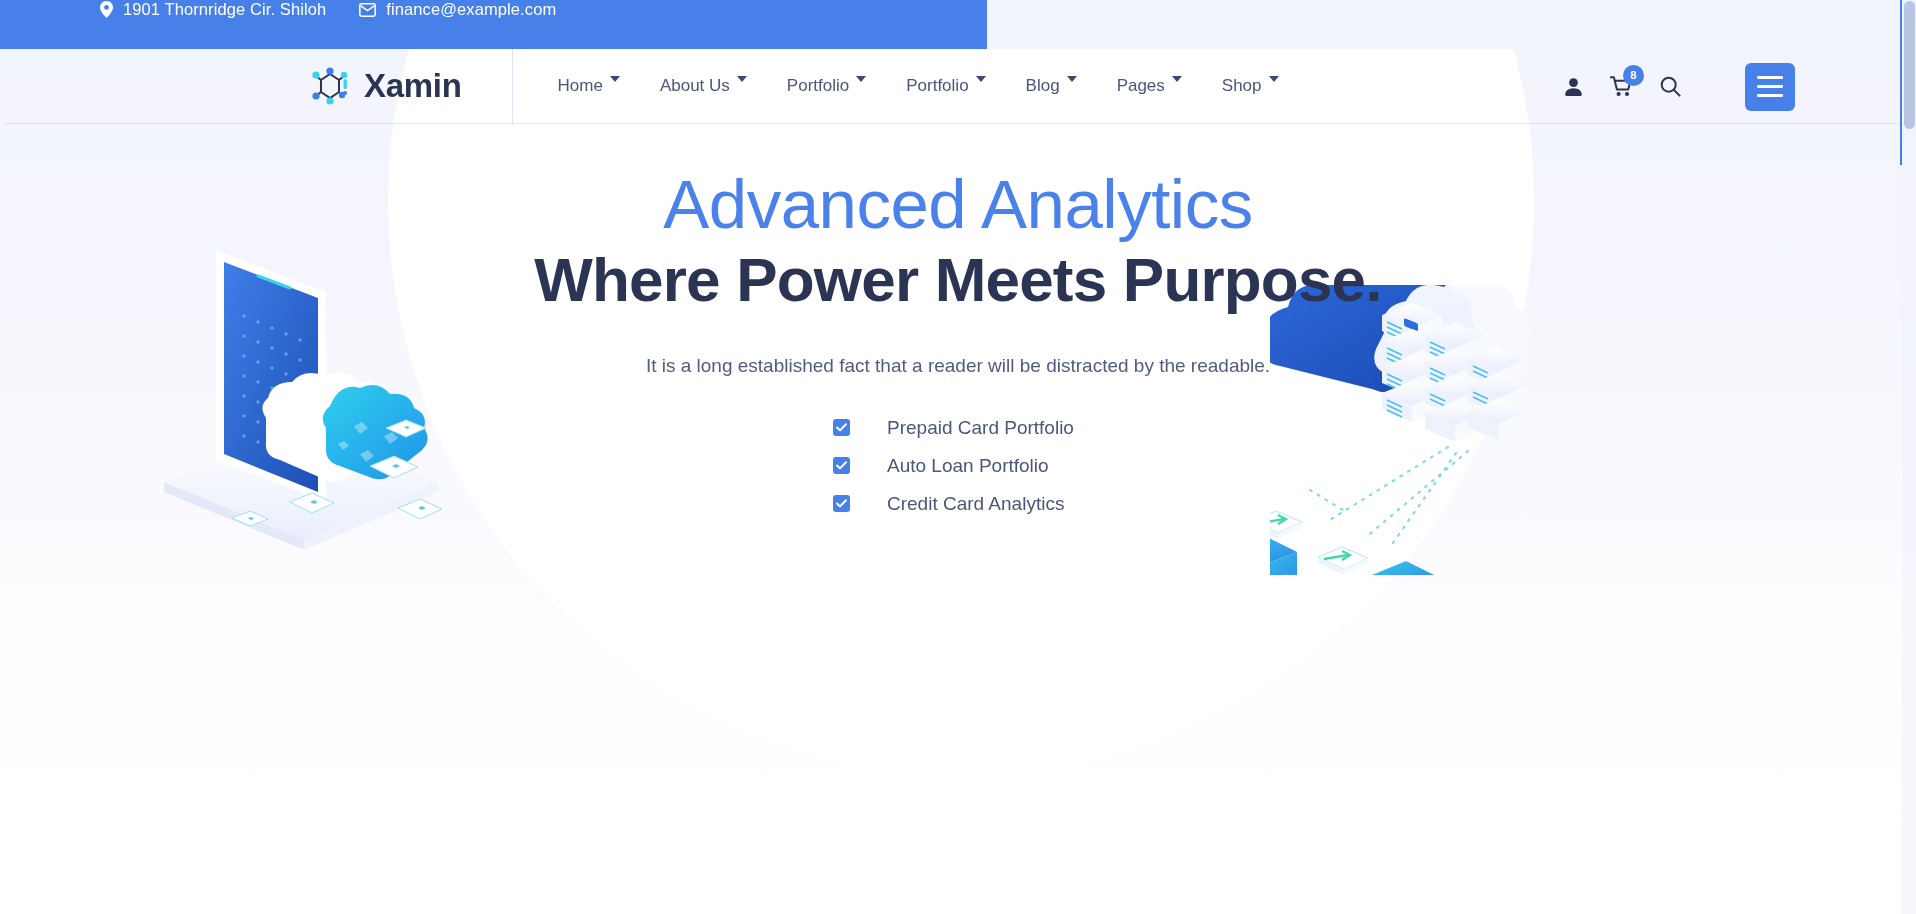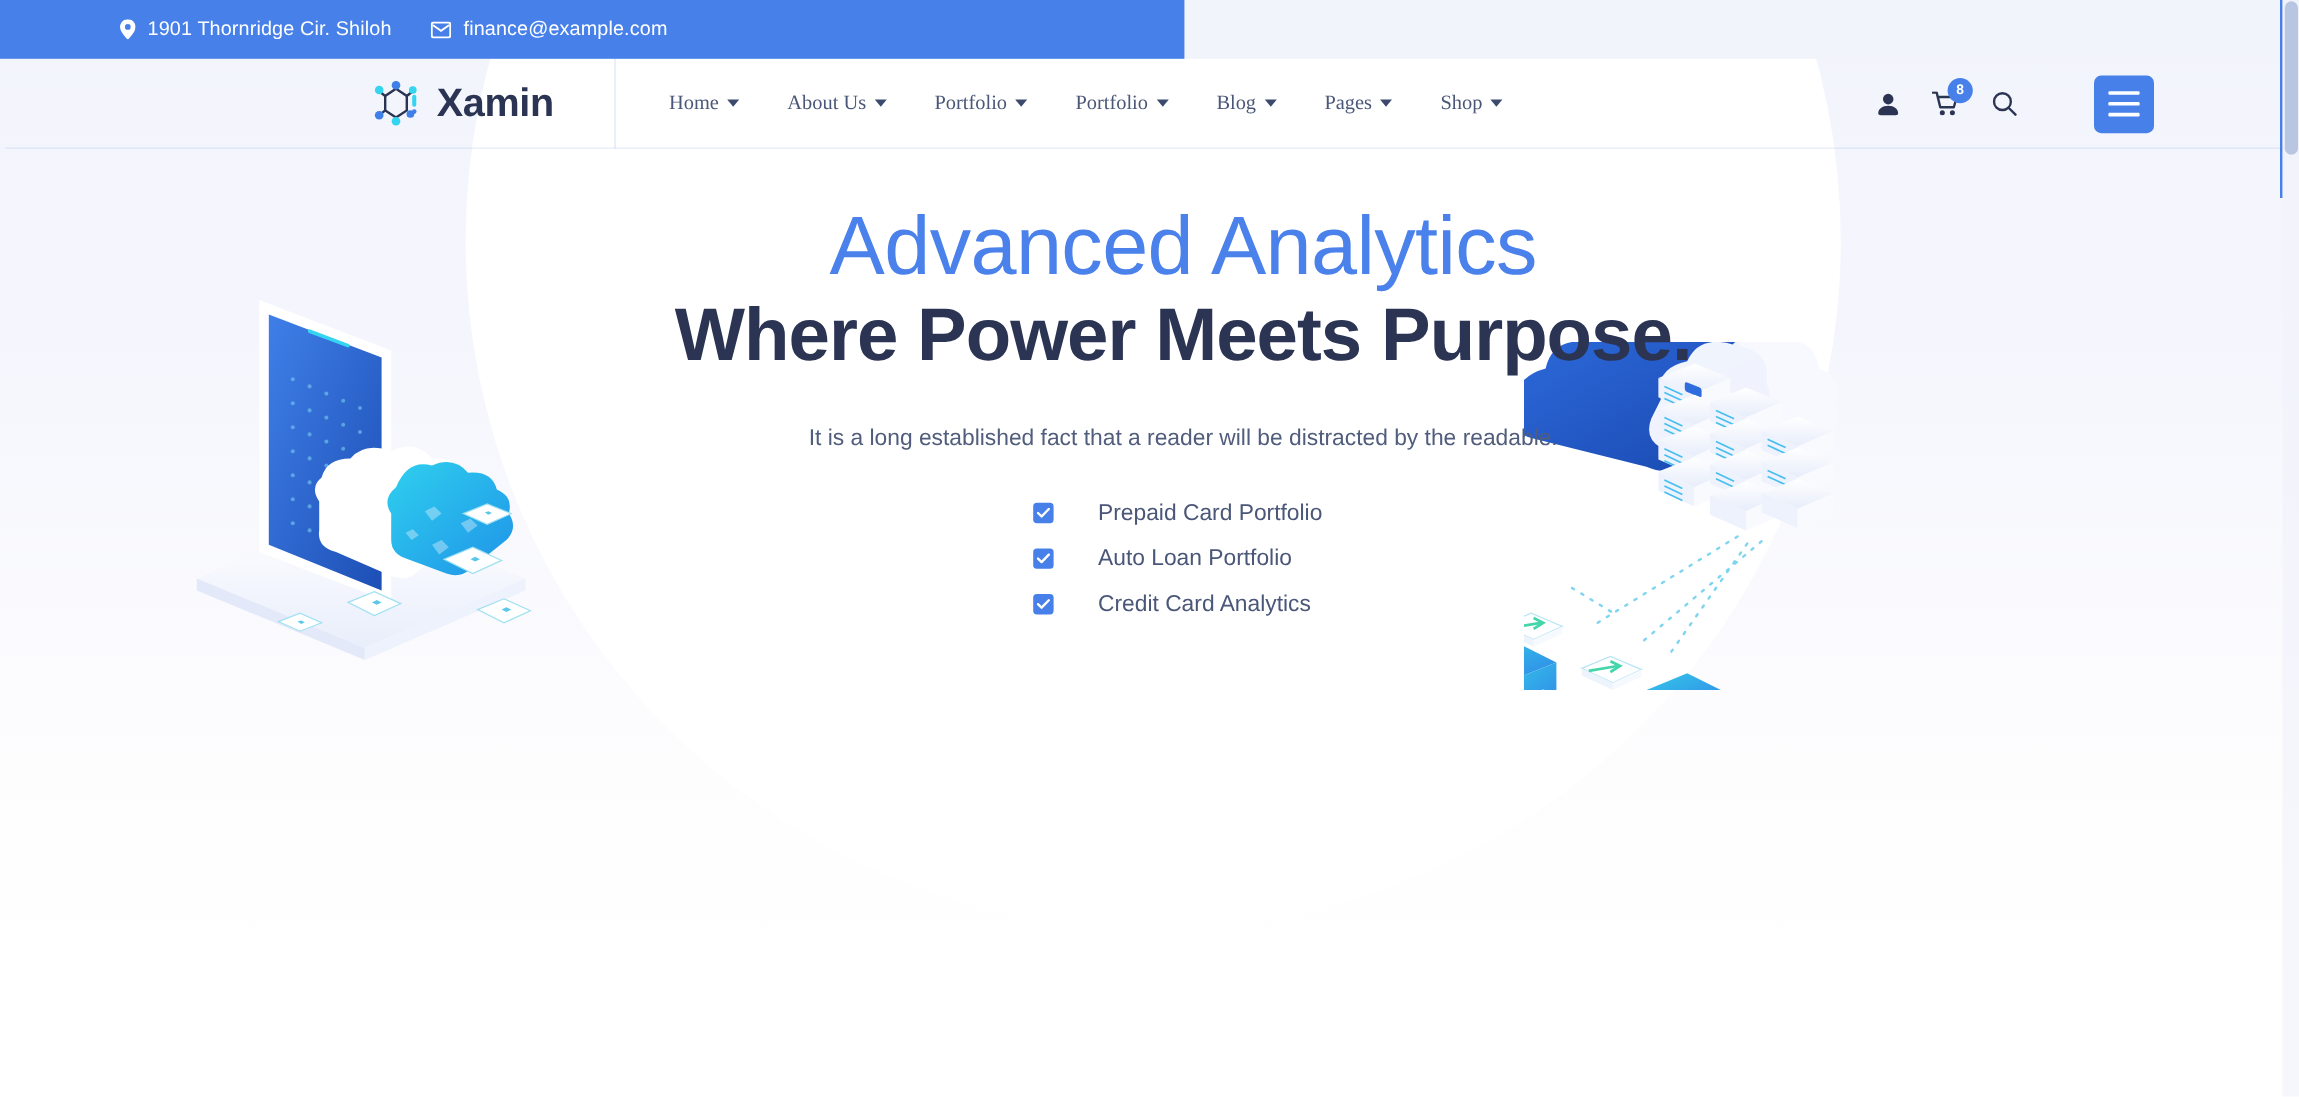--- a/index.html
+++ b/index.html
@@ -41,21 +41,21 @@
     z-index:10;
     background:#f2f4fc;
   }
   .topbar-blue {
     position:absolute; left:0; top:0;
     width:987px; height:49px;
     background:#4680e8;
   }
   .topbar-left {
     position:absolute; left:100px; top:0; height:49px;
-    display:flex; align-items:center; gap:33px;
+    display:flex; align-items:flex-start; gap:33px;
     z-index:2;
   }
   .tb-item {
     display:flex; align-items:center; gap:10px;
     color:#ffffff; font-size:16.5px; letter-spacing:.1px;
     white-space:nowrap;
   }
   .tb-item svg { display:block; }
   .topbar-right {
     position:absolute; right:100px; top:0; height:49px;
@@ -84,23 +84,23 @@
     font-size:33px; font-weight:bold; color:#2b3553;
     letter-spacing:-.3px;
   }
 
   .nav {
     display:flex; align-items:center;
     margin-left:45px;
     gap:40px;
   }
   .nav-item {
-    display:flex; align-items:center; gap:7px;
+    display:flex; align-items:flex-start; gap:7px;
     font-size:17px; color:#4b5779;
-    cursor:pointer; white-space:nowrap;font-family:Liberation Serif, serif;
+    cursor:pointer; white-space:nowrap;
   }
   .caret {
     width:0; height:0;
     border-left:5px solid transparent;
     border-right:5px solid transparent;
     border-top:6px solid #3c4a6e;
   }
 
   .header-actions {
     position:absolute; right:125px; top:0;
@@ -122,21 +122,20 @@
     display:flex; flex-direction:column; align-items:center; justify-content:center;
     gap:6px; cursor:pointer; margin-left:37px;
   }
   .burger span { display:block; width:26px; height:3px; background:#fff; border-radius:1px; }
 
   
   .hero {
     position:absolute; left:0; top:124px;
     width:1916px; height:790px;
     z-index:5;
-    padding-left:28px;
   }
   .hero-inner {
     position:relative; width:1916px; text-align:center;
   }
   .h-line1 {
     margin-top:42px;
     font-size:69px; font-weight:300; color:#4a81ea;
     letter-spacing:-.5px; line-height:1.12;
   }
   .h-line2 {

